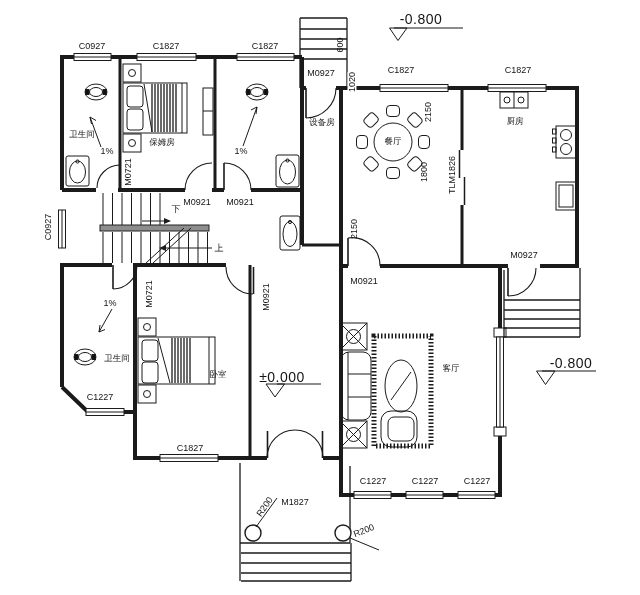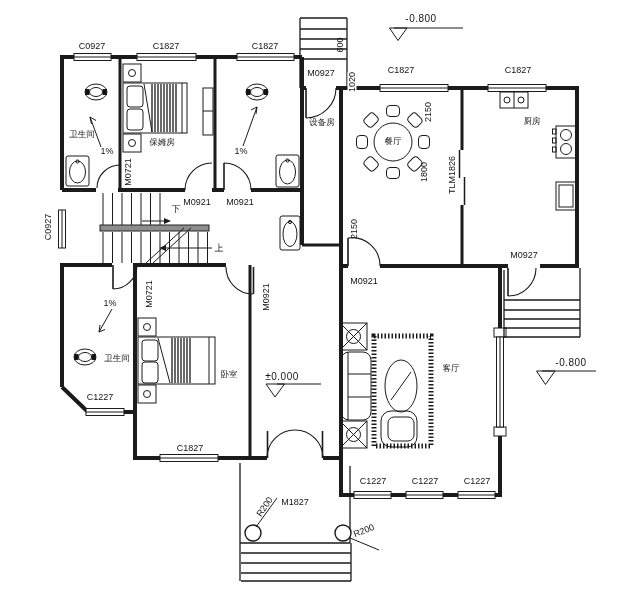--- a/index.html
+++ b/index.html
@@ -3,21 +3,21 @@
 <meta charset="utf-8">
 <style>
   html,body{margin:0;padding:0;background:#fff;}
   .plan{position:relative;width:640px;height:595px;background:#ffffff;overflow:hidden;
         font-family:"Liberation Sans",sans-serif;}
   .plan svg{position:absolute;left:0;top:0;}
   .lb{position:absolute;transform:translate(-50%,-50%);font-size:9px;color:#141414;
       white-space:nowrap;z-index:3;line-height:1;}
   .lb.v{transform:translate(-50%,-50%) rotate(-90deg);}
   .lb.cn{font-size:8.5px;text-align:right;}
-  .lb.elev{font-size:10px;letter-spacing:.5px;}
+  .lb.elev{font-size:14px;letter-spacing:.5px;}
   .wm{position:absolute;left:136px;top:250px;z-index:5;font-weight:700;font-size:93px;
       line-height:1;letter-spacing:2px;opacity:.93;white-space:nowrap;
       font-family:"DejaVu Sans",sans-serif;}
 </style>
 </head>
 <body>
 
 <div class="plan">
 
 <svg width="640" height="595" viewBox="0 0 640 595">
@@ -286,41 +286,41 @@
 <div class="lb" style="left:166px;top:46px">C1827</div>
 <div class="lb" style="left:265px;top:46px">C1827</div>
 <div class="lb" style="left:321px;top:73px">M0927</div>
 <div class="lb v" style="left:340px;top:45px">600</div>
 <div class="lb elev" style="left:421px;top:19px">-0.800</div>
 <div class="lb v" style="left:352px;top:82px;background:#fff">1020</div>
 <div class="lb" style="left:401px;top:70px">C1827</div>
 <div class="lb" style="left:518px;top:70px">C1827</div>
 <div class="lb cn" style="left:322px;top:122px">设备房</div>
 <div class="lb cn" style="left:393px;top:141px">餐厅</div>
-<div class="lb cn" style="left:532px;top:121px">厨房</div>
+<div class="lb cn" style="left:515px;top:121px">厨房</div>
 <div class="lb v" style="left:428px;top:112px">2150</div>
 <div class="lb v" style="left:424px;top:172px">1800</div>
 <div class="lb v" style="left:452px;top:175px">TLM1826</div>
 <div class="lb cn" style="left:82px;top:134px">卫生间</div>
 <div class="lb" style="left:107px;top:151px">1%</div>
 <div class="lb cn" style="left:162px;top:142px">保姆房</div>
 <div class="lb v" style="left:128px;top:172px">M0721</div>
 <div class="lb" style="left:241px;top:151px">1%</div>
 <div class="lb" style="left:197px;top:202px">M0921</div>
 <div class="lb" style="left:240px;top:202px">M0921</div>
 <div class="lb" style="left:176px;top:209px">下</div>
 <div class="lb" style="left:219px;top:248px">上</div>
 <div class="lb v" style="left:48px;top:227px">C0927</div>
 <div class="lb v" style="left:149px;top:294px">M0721</div>
 <div class="lb v" style="left:266px;top:297px">M0921</div>
 <div class="lb v" style="left:354px;top:229px">2150</div>
 <div class="lb" style="left:364px;top:281px">M0921</div>
 <div class="lb" style="left:110px;top:303px">1%</div>
 <div class="lb cn" style="left:117px;top:358px">卫生间</div>
-<div class="lb cn" style="left:229px;top:374px">卧室</div>
+<div class="lb cn" style="left:218px;top:374px">卧室</div>
 <div class="lb elev" style="left:282px;top:377px">±0.000</div>
 <div class="lb" style="left:100px;top:397px">C1227</div>
 <div class="lb cn" style="left:451px;top:368px">客厅</div>
 <div class="lb" style="left:190px;top:448px">C1827</div>
 <div class="lb" style="left:295px;top:502px">M1827</div>
 <div class="lb" style="left:373px;top:481px">C1227</div>
 <div class="lb" style="left:425px;top:481px">C1227</div>
 <div class="lb" style="left:477px;top:481px">C1227</div>
 <div class="lb elev" style="left:571px;top:363px">-0.800</div>
 <div class="lb" style="left:524px;top:255px">M0927</div>

